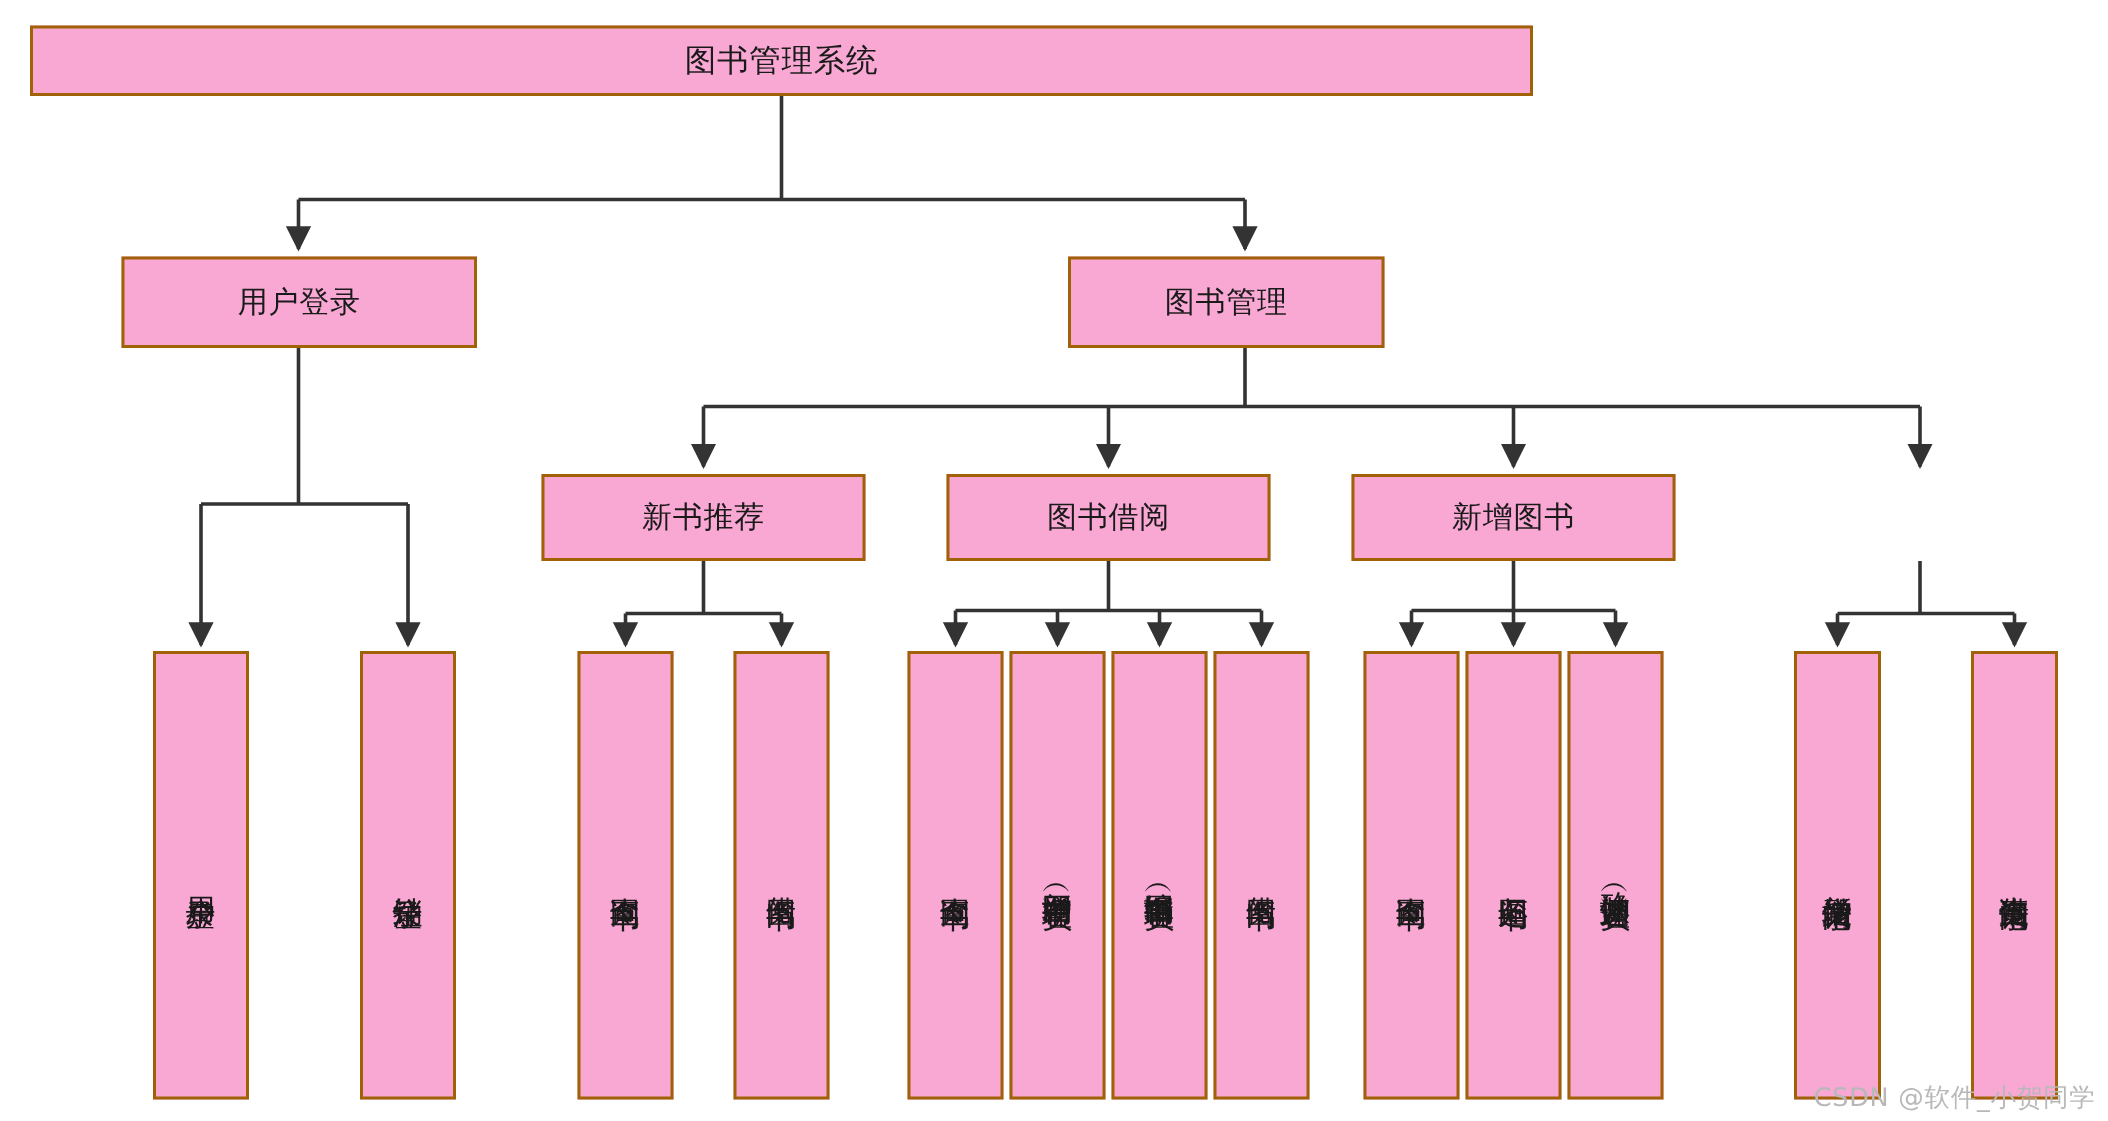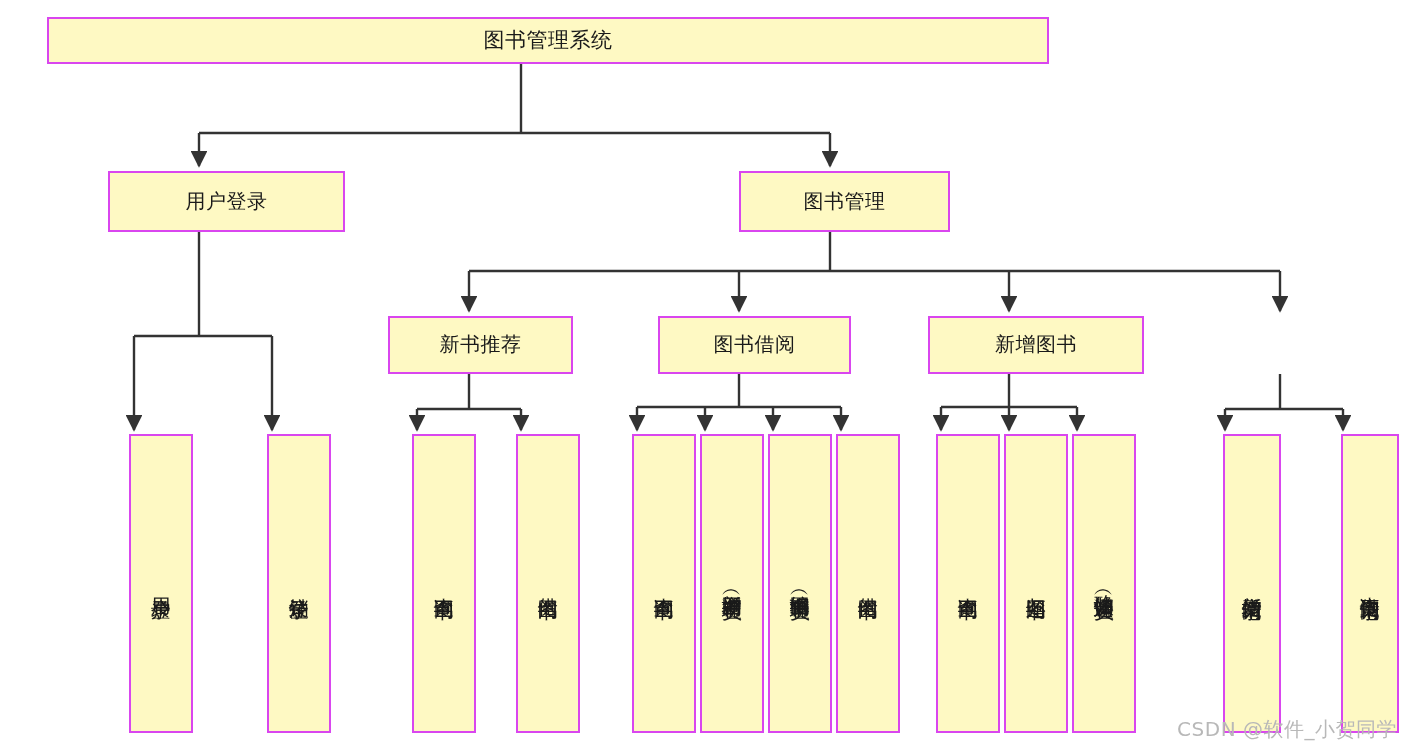--- a/index.html
+++ b/index.html
@@ -22,27 +22,26 @@
     position: absolute;
     left: 0;
     top: 0;
     width: 1405px;
     height: 747px;
     pointer-events: none;
   }
   .node {
     position: absolute;
     box-sizing: border-box;
-    background: #fef9c3;
-    border: 2px solid #d946ef;
+    background: #f9a8d4;
+    border: 2px solid #a16207;
     display: flex;
     align-items: center;
     justify-content: center;
     color: #1a1a1a;
-    margin-left: 27px;
   }
   .node .lbl {
     display: block;
     text-align: center;
     line-height: 1.28;
     letter-spacing: 0.5px;
   }
   .node.root {
     border-width: 2px;
   }
@@ -58,21 +57,21 @@
     text-orientation: upright;
     font-size: 20px;
     line-height: 1.22;
     letter-spacing: 1px;
     max-height: 100%;
   }
   #watermark {
     position: absolute;
     right: 8px;
     bottom: 4px;
-    font-size: 20px;
+    font-size: 17px;
     color: #b8b8b8;
     letter-spacing: 0.5px;
     white-space: nowrap;
     font-family: "DejaVu Sans", "Liberation Sans", sans-serif;
   }
 </style>
 </head>
 <body>
 
 <div id="canvas">
@@ -131,24 +130,24 @@
     <span class="lbl">图书管理系统</span>
   </div>
 
   <div class="node level2" style="left:81px; top:171px; width:237px; height:61px;">
     <span class="lbl">用户登录</span>
   </div>
   <div class="node level2" style="left:712px; top:171px; width:211px; height:61px;">
     <span class="lbl">图书管理</span>
   </div>
 
-  <div class="node level3" style="left:361px; top:316px; width:185px; height:58px;">
+  <div class="node level3" style="left:361px; top:316px; width:216px; height:58px;">
     <span class="lbl">新书推荐</span>
   </div>
-  <div class="node level3" style="left:631px; top:316px; width:193px; height:58px;">
+  <div class="node level3" style="left:631px; top:316px; width:216px; height:58px;">
     <span class="lbl">图书借阅</span>
   </div>
   <div class="node level3" style="left:901px; top:316px; width:216px; height:58px;">
     <span class="lbl">新增图书</span>
   </div>
 
   <div class="node leaf" style="left:102px; top:434px; width:64px; height:299px;">
     <span class="lbl">用户登录</span>
   </div>
   <div class="node leaf" style="left:240px; top:434px; width:64px; height:299px;">

